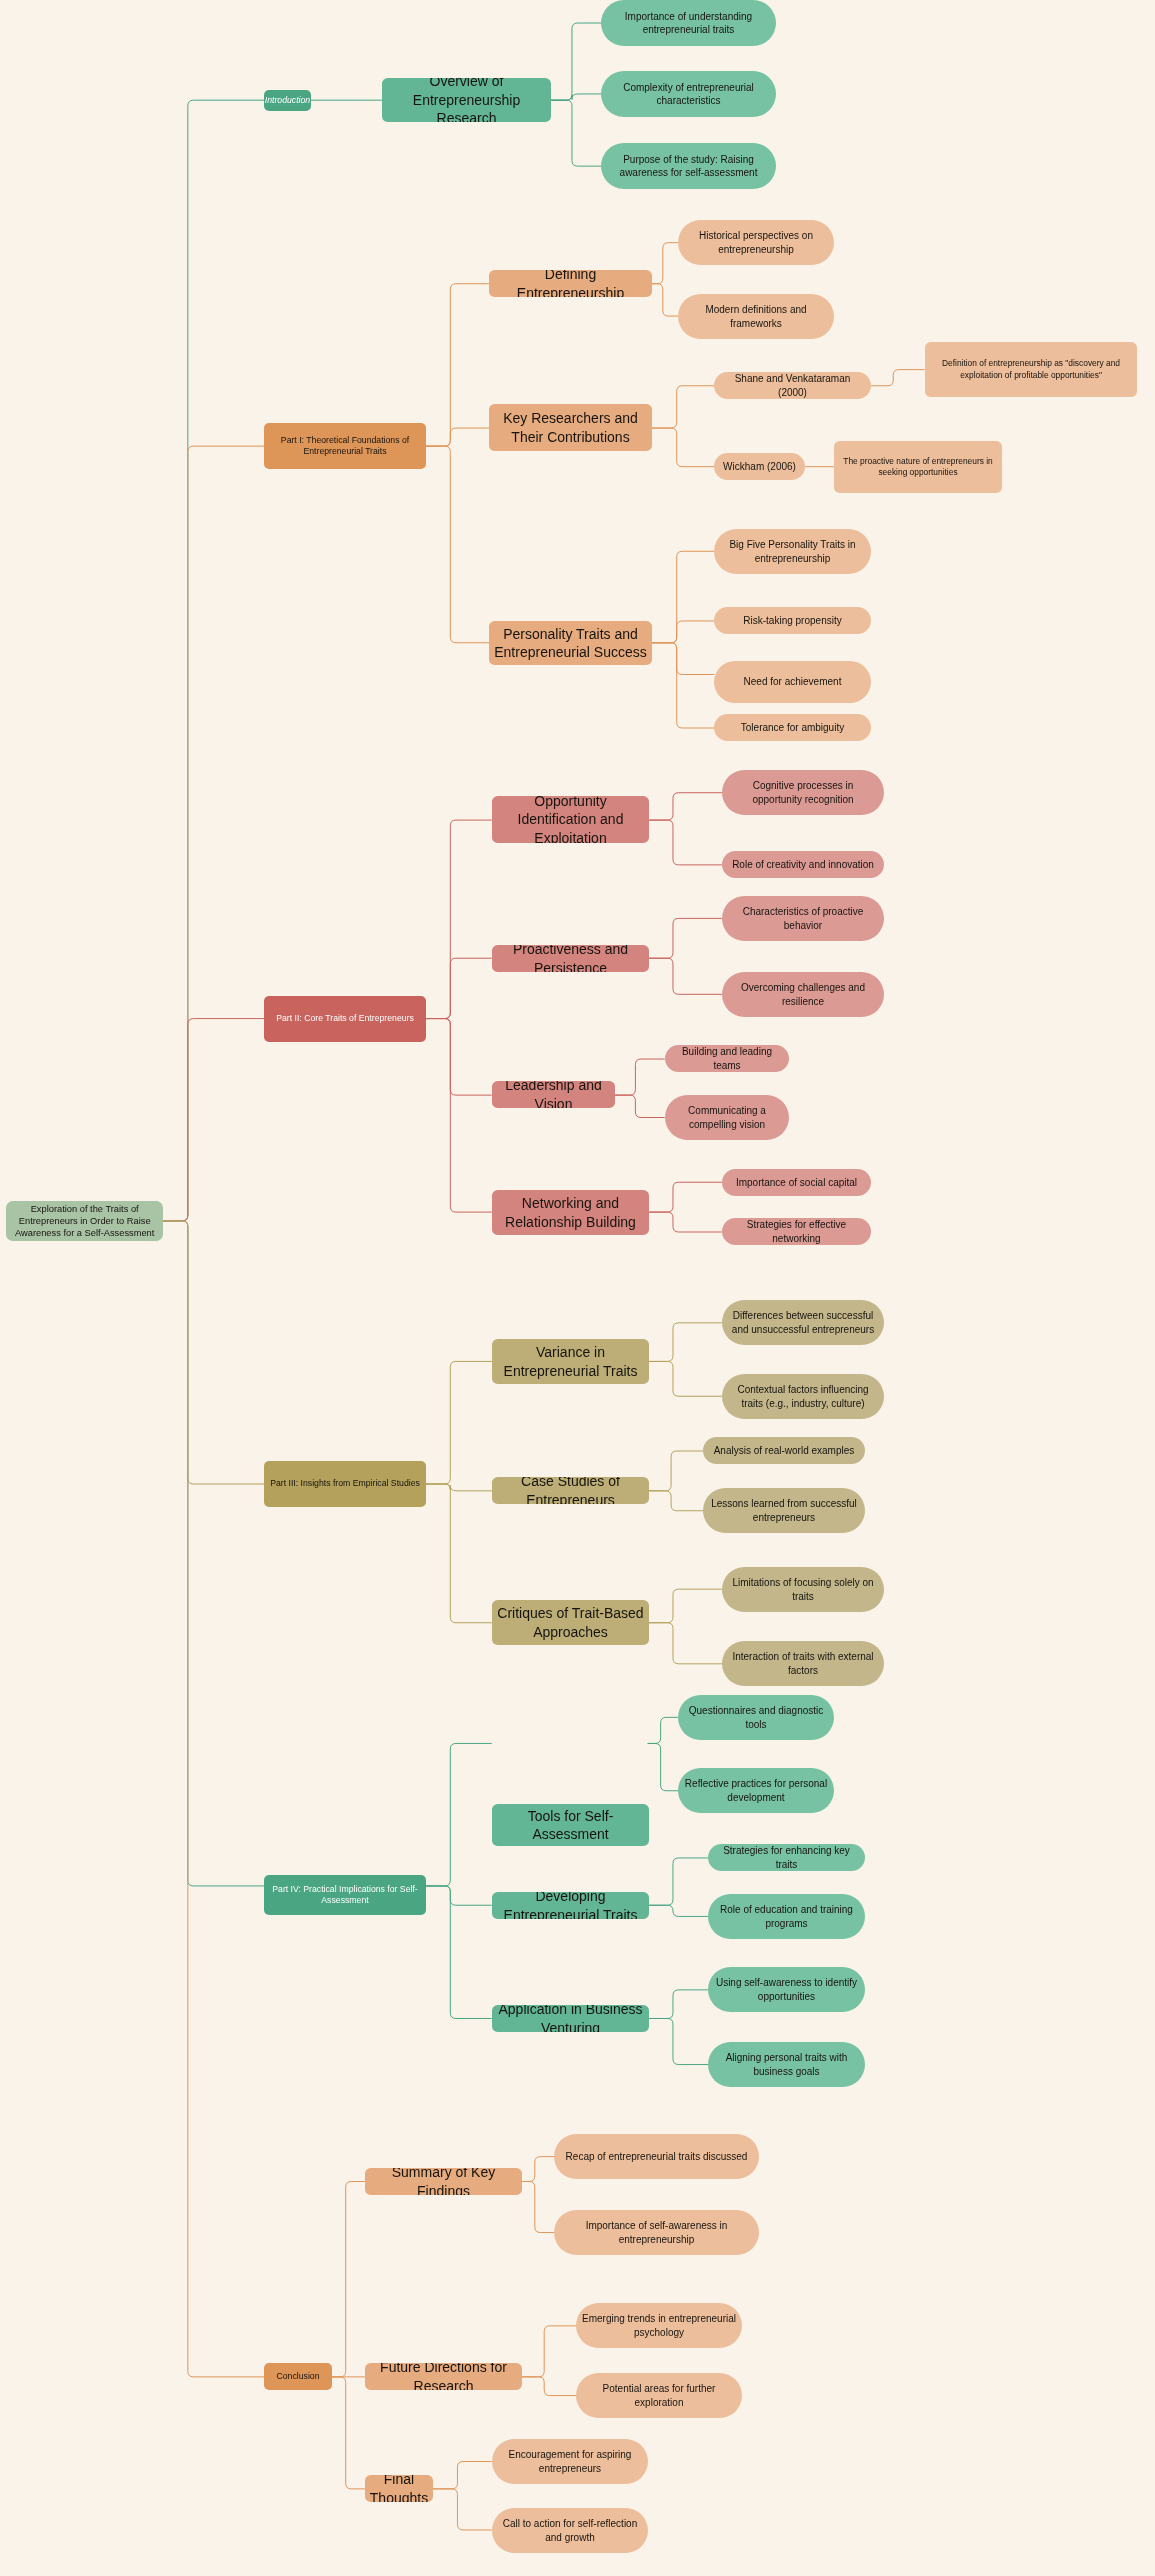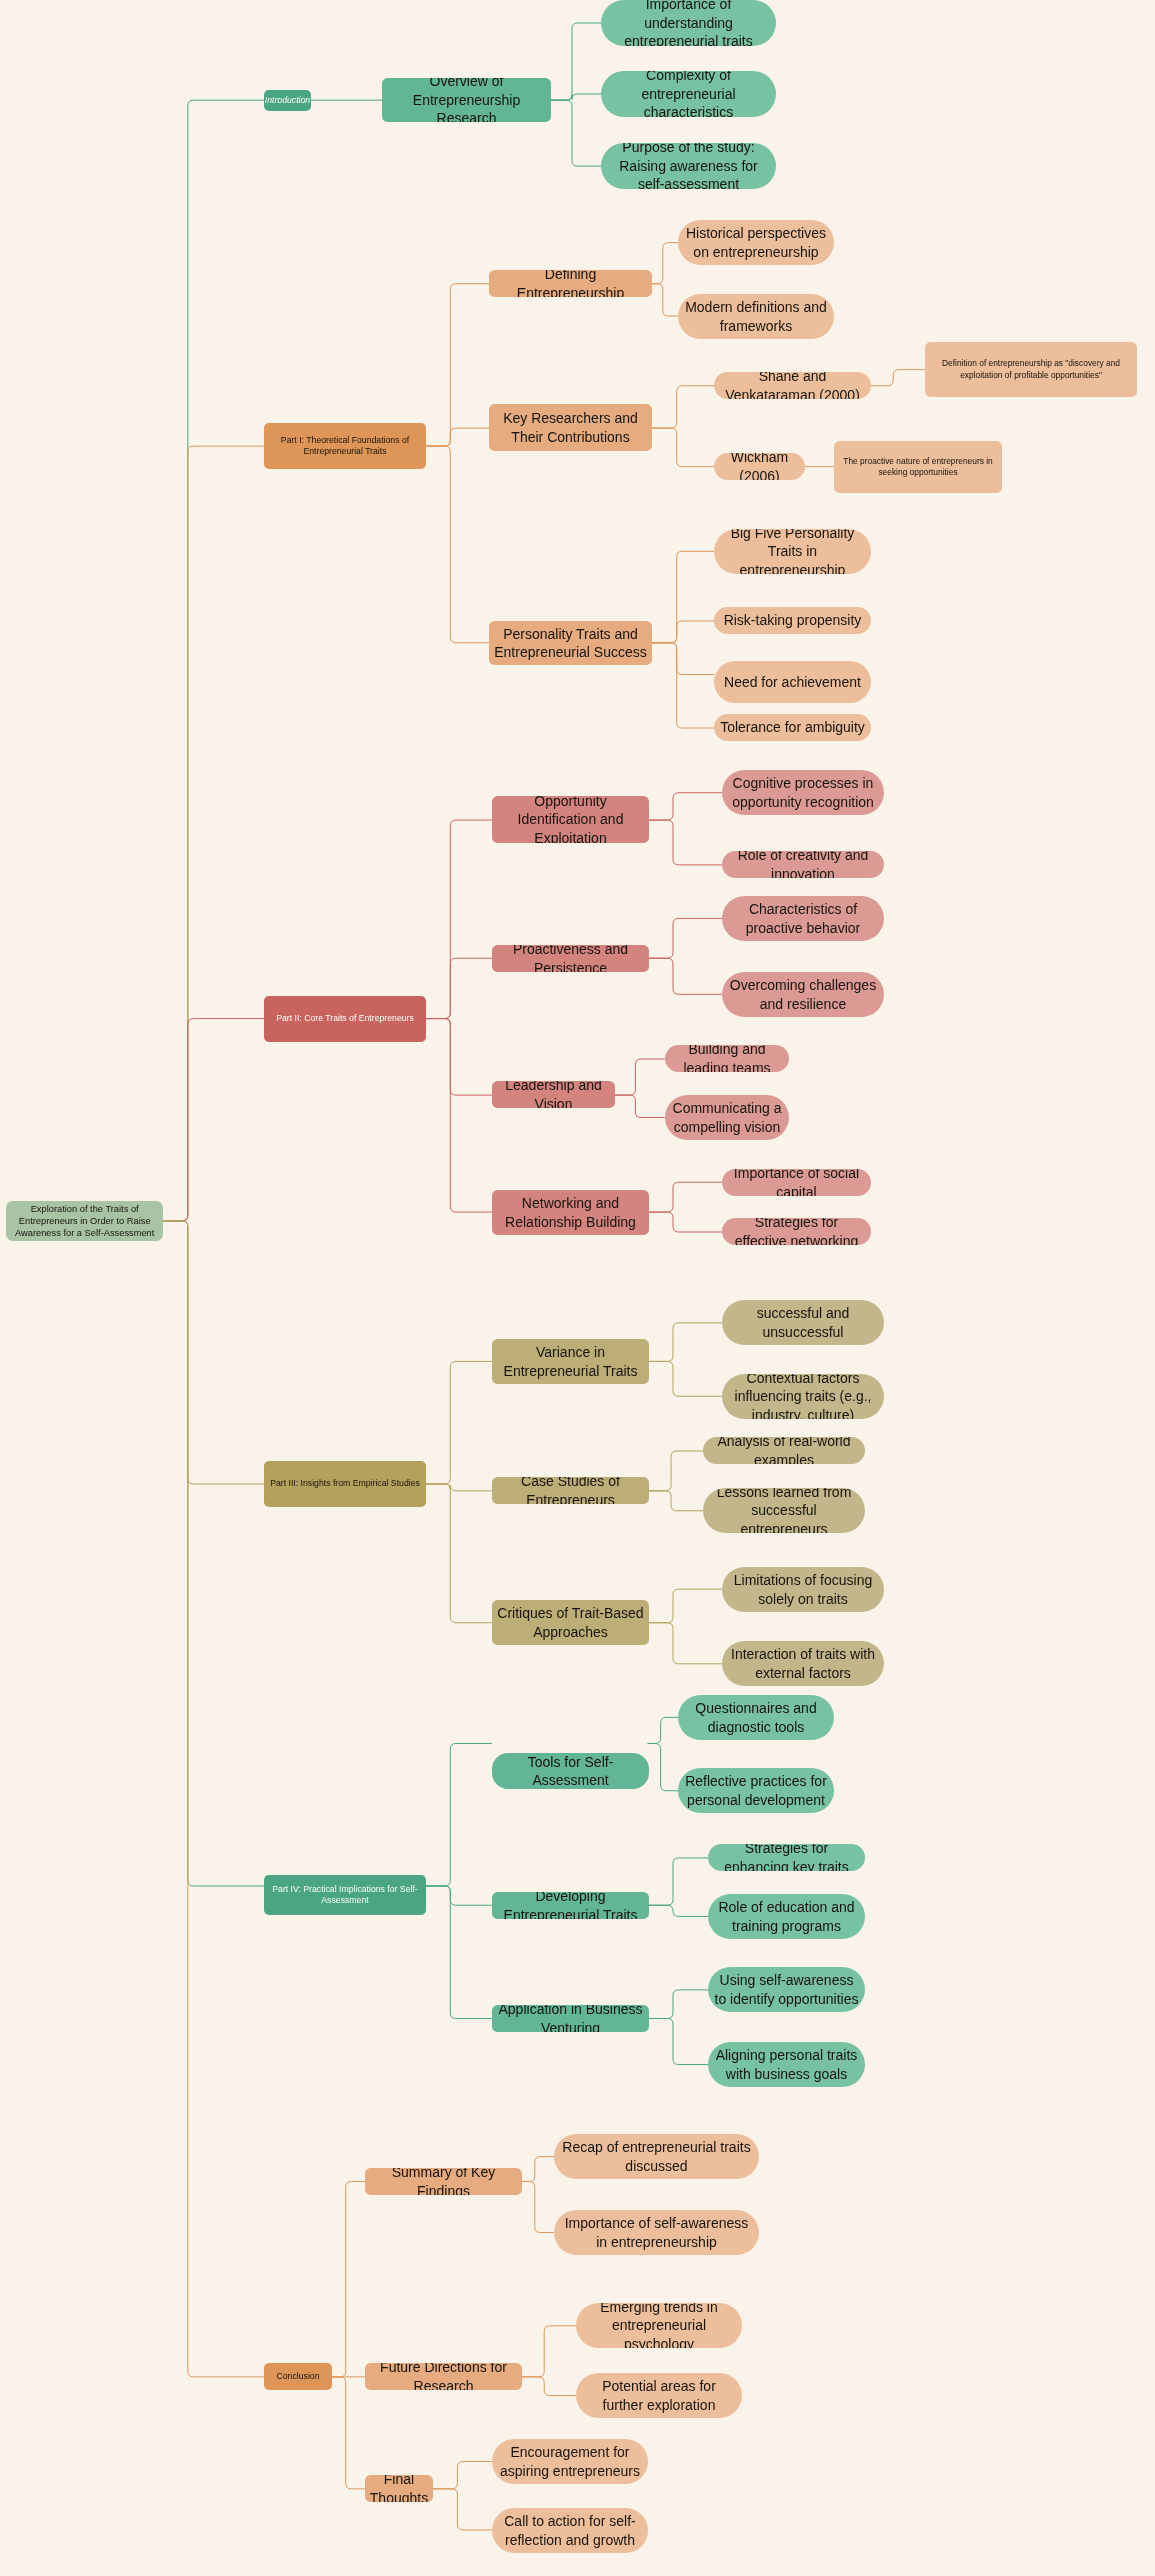--- a/index.html
+++ b/index.html
@@ -27,21 +27,21 @@
     padding:2.5px 5px;
     overflow:hidden;
   }
   .node.root{
     background:#a9c3a5;
     font-size:9.3px;
     border-radius:6.8px;
   }
   .lvl1{font-size:8.7px;border-radius:5px;}
   .lvl2{font-size:14px;}
-  .lvl3{font-size:14px;border-radius:23px;}
+  .lvl3{font-size:10px;border-radius:23px;}
   .lvl4{font-size:8.4px;}
   
   .c-green-d{background:#4aa583;color:#ffffff;}
   .c-green-m{background:#63b695;}
   .c-green-l{background:#77c2a3;}
   .c-orange-d{background:#de9558;}
   .c-orange-m{background:#e6ab7f;}
   .c-orange-l{background:#edbe9b;}
   .c-red-d{background:#c9635d;color:#ffffff;}
   .c-red-m{background:#d4847e;}
@@ -155,21 +155,21 @@
     <div class="node c-olive-m lvl2" style="left: 492px; top: 1339px; width: 157px; height: 45px;">Variance in Entrepreneurial Traits</div>
     <div class="node c-olive-l lvl3" style="left: 722px; top: 1300px; width: 162px; height: 45px;">Differences between successful and unsuccessful entrepreneurs</div>
     <div class="node c-olive-l lvl3" style="left: 722px; top: 1374px; width: 162px; height: 45px;">Contextual factors influencing traits (e.g., industry, culture)</div>
     <div class="node c-olive-m lvl2" style="left: 492px; top: 1477px; width: 157px; height: 27px;">Case Studies of Entrepreneurs</div>
     <div class="node c-olive-l lvl3" style="left: 703px; top: 1437px; width: 162px; height: 27px;">Analysis of real-world examples</div>
     <div class="node c-olive-l lvl3" style="left: 703px; top: 1488px; width: 162px; height: 45px;">Lessons learned from successful entrepreneurs</div>
     <div class="node c-olive-m lvl2" style="left: 492px; top: 1600px; width: 157px; height: 45px;">Critiques of Trait-Based Approaches</div>
     <div class="node c-olive-l lvl3" style="left: 722px; top: 1567px; width: 162px; height: 45px;">Limitations of focusing solely on traits</div>
     <div class="node c-olive-l lvl3" style="left: 722px; top: 1641px; width: 162px; height: 45px;">Interaction of traits with external factors</div>
     <div class="node c-green-d lvl1" style="left: 264px; top: 1863px; width: 162px; height: 40px; margin-top: 12px;">Part IV: Practical Implications for Self-Assessment</div>
-    <div class="node c-green-m lvl2" style="left: 492px; top: 1753px; width: 157px; height: 36px; border-radius: 16px;">Tools for Self-Assessment</div>
+    <div class="node c-green-m lvl2" style="left: 492px; top: 1804px; width: 157px; height: 42px;">Tools for Self-Assessment</div>
     <div class="node c-green-l lvl3" style="left: 678px; top: 1695px; width: 156px; height: 45px;">Questionnaires and diagnostic tools</div>
     <div class="node c-green-l lvl3" style="left: 678px; top: 1768px; width: 156px; height: 45px;">Reflective practices for personal development</div>
     <div class="node c-green-m lvl2" style="left: 492px; top: 1892px; width: 157px; height: 27px;">Developing Entrepreneurial Traits</div>
     <div class="node c-green-l lvl3" style="left: 708px; top: 1844px; width: 157px; height: 27px;">Strategies for enhancing key traits</div>
     <div class="node c-green-l lvl3" style="left: 708px; top: 1894px; width: 157px; height: 45px;">Role of education and training programs</div>
     <div class="node c-green-m lvl2" style="left: 492px; top: 2005px; width: 157px; height: 27px;">Application in Business Venturing</div>
     <div class="node c-green-l lvl3" style="left: 708px; top: 1967px; width: 157px; height: 45px;">Using self-awareness to identify opportunities</div>
     <div class="node c-green-l lvl3" style="left: 708px; top: 2042px; width: 157px; height: 45px;">Aligning personal traits with business goals</div>
     <div class="node c-orange-d lvl1" style="left: 264px; top: 2363px; width: 68px; height: 27px;">Conclusion</div>
     <div class="node c-orange-m lvl2" style="left: 365px; top: 2168px; width: 157px; height: 27px;">Summary of Key Findings</div>

